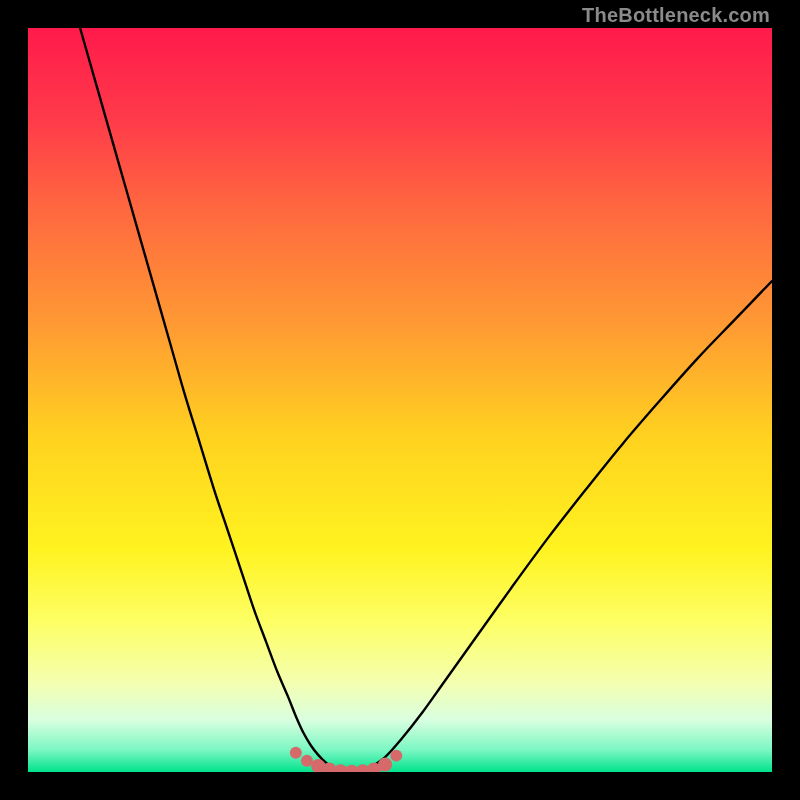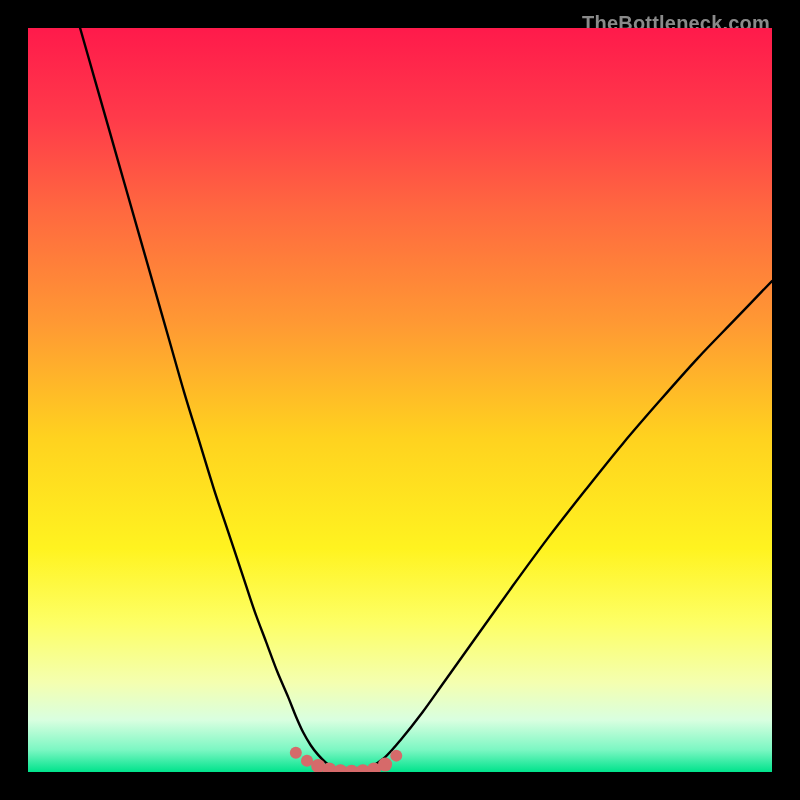--- a/index.html
+++ b/index.html
@@ -28,21 +28,21 @@
   }
   .gradient-bg {
     position: absolute;
     left: 0;
     top: 0;
     width: 100%;
     height: 100%;
   }
   .watermark {
     position: absolute;
-    top: 12px;
+    top: 4px;
     right: 30px;
     font-family: Arial, Helvetica, sans-serif;
     font-size: 20px;
     font-weight: 600;
     color: #8a8a8a;
     letter-spacing: 0.2px;
   }
   svg.curve-layer {
     position: absolute;
     left: 0;

